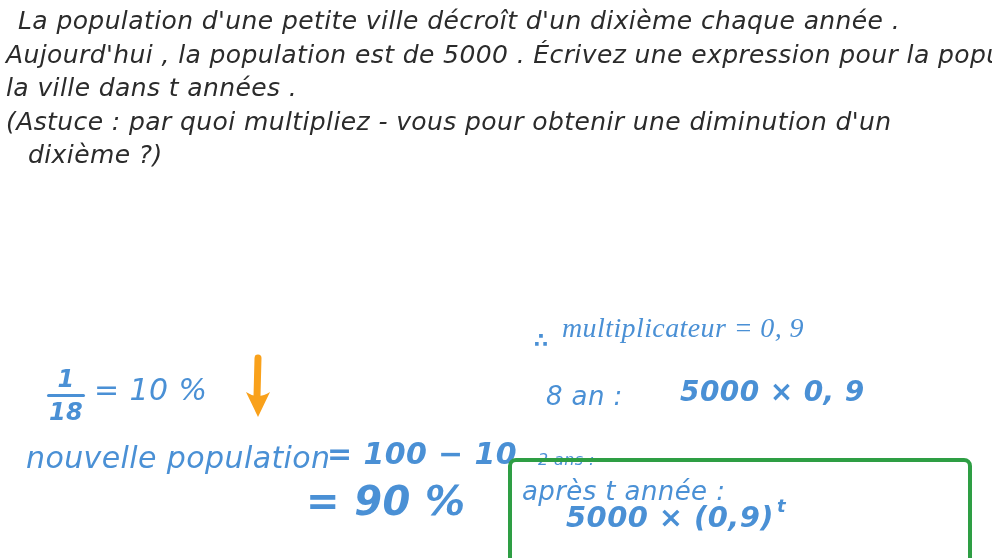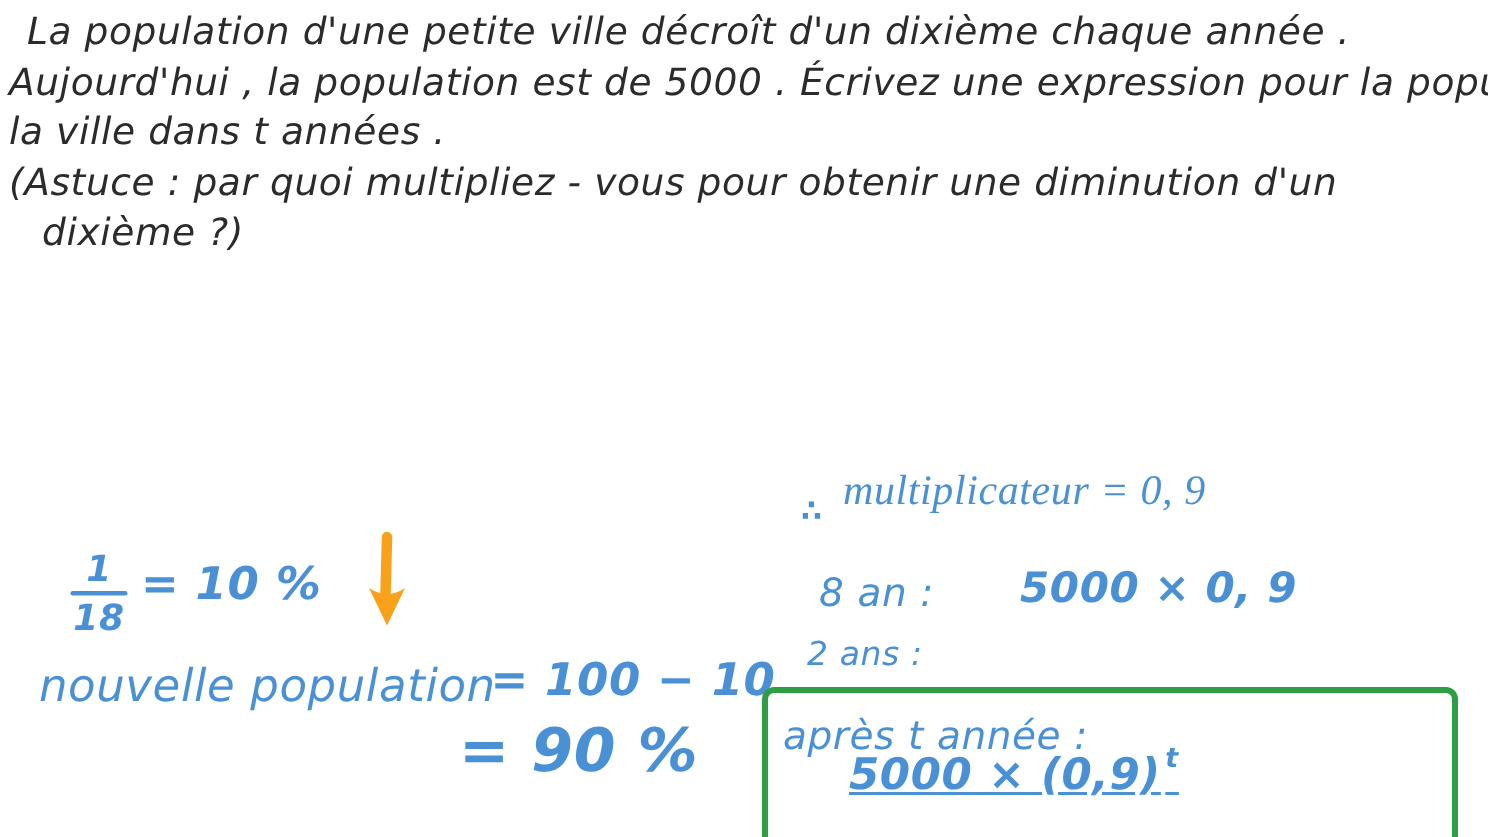--- a/index.html
+++ b/index.html
@@ -15,37 +15,37 @@
   .problem { left:6px; top:4px; }
   .pline { font-size:25px; line-height:33.5px; }
   .pline.l0 { padding-left:12px; }
   .pline.l4 { padding-left:22px; }
 
   
   .fraction { left:45px; top:366px; width:42px; text-align:center;
               font-size:24px; line-height:26px; font-weight:bold; }
   .frac-bar { height:3px; background:#4a90d5; border-radius:2px; margin:2px 2px; }
 
-  .eq-ten      { left:94px;  top:372px; font-size:30px; font-weight:bold; }
+  .eq-ten      { left:94px;  top:372px; font-size:30px; font-weight:normal; }
   .new-pop     { left:8px;   top:440px; font-size:30px;margin-left:18px; }
   .step1       { left:303px; top:436px; font-size:30px; font-weight:bold;margin-left:24px; }
   .step2       { left:306px; top:478px; font-size:40px; font-weight:bold; }
 
   .therefore   { left:534px; top:328px; font-size:20px; font-weight:bold; }
   .multiplier  { left:562px; top:312px; font-size:28px;font-family:Liberation Serif, serif; }
   .y1-label    { left:546px; top:381px; font-size:26px; }
   .y1-expr     { left:680px; top:375px; font-size:28px; font-weight:bold; }
-  .y2-label    { left:538px; top:424px; font-size:22px;font-style:italic; }
+  .y2-label    { left:538px; top:450px; font-size:16px;font-style:italic; }
   .y2-expr     { left:678px; top:420px; font-size:28px; font-weight:bold; }
   sup.hand-sup { font-size:18px; position:relative; top:-4px; left:3px; font-weight:bold; }
 
   .green-box { left:508px; top:458px; width:464px; height:112px;
                border:4px solid #2e9e44; border-radius:8px; }
   .box-label { left:522px; top:476px; font-size:26px; }
-  .box-expr  { left:566px; top:499px; font-size:29px; font-weight:bold;text-decoration:underline; }
+  .box-expr  { left:566px; top:499px; font-size:29px; font-weight:bold; }
 
   .arrow-wrap { left:242px; top:354px; width:32px; height:66px; }
 </style>
 </head>
 <body>
 
 <div class="canvas">
 
   <div class="abs problem">
     <div class="hand ink pline l0">La population d'une petite ville décroît d'un dixième chaque année .</div>

